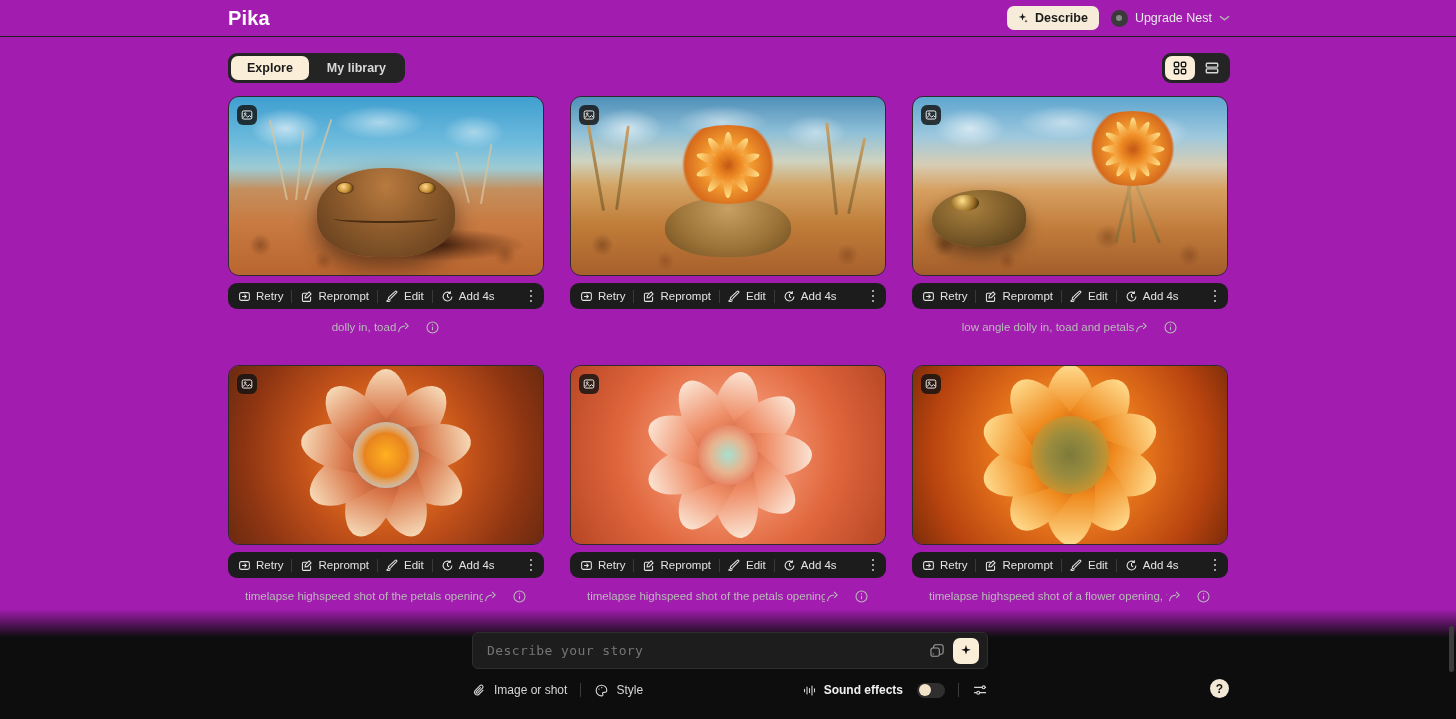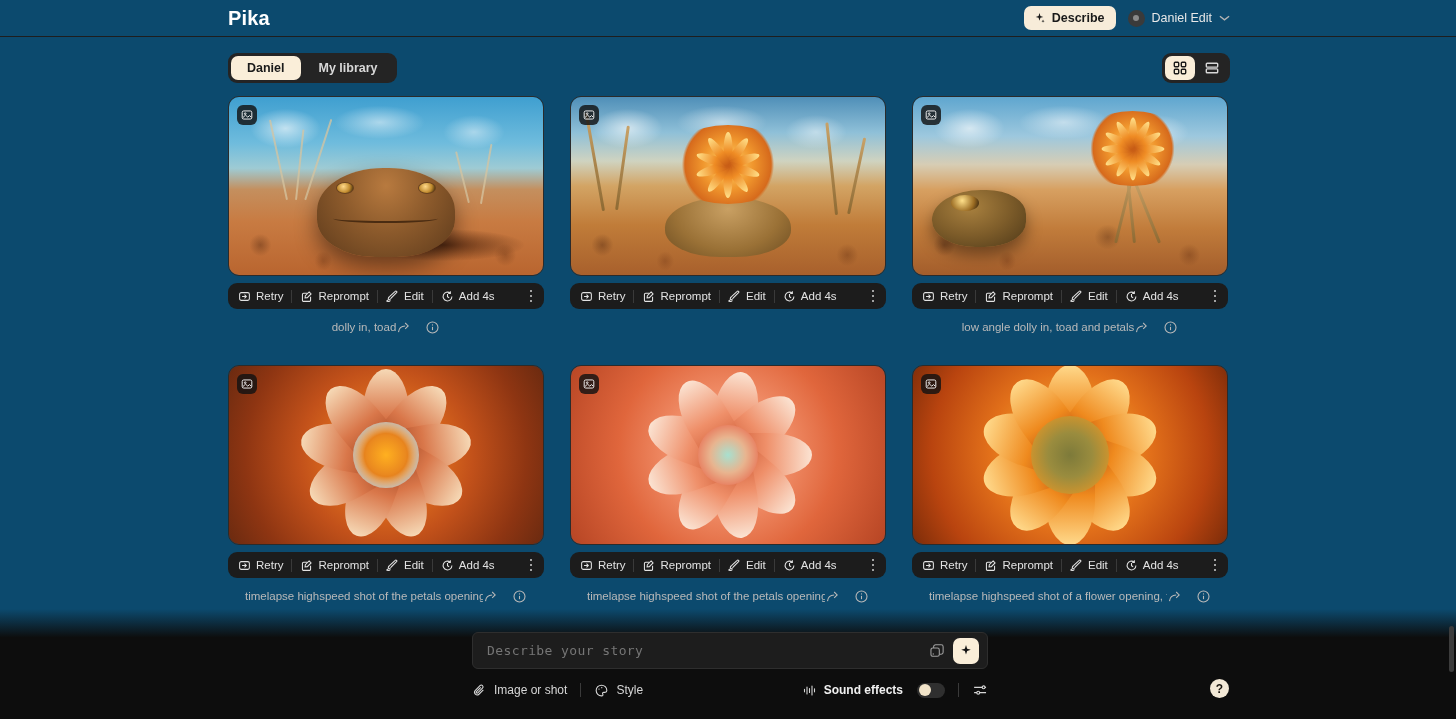--- a/index.html
+++ b/index.html
@@ -2,21 +2,21 @@
 <html><head>
 <meta charset="utf-8">
 <style>
   * { box-sizing: border-box; margin: 0; padding: 0; }
   html, body {
     width: 1456px; height: 719px;
     background: #0d0d0d;
     font-family: "Liberation Sans", sans-serif;
     overflow: hidden;
   }
-  .app { position: relative; width: 1456px; height: 719px; background: #0c4a6e; }
+  .app { position: relative; width: 1456px; height: 719px; background: #a21caf; }
 
   
   .header {
     position: absolute; left: 0; top: 0; width: 1456px; height: 36px;
   }
   .header-inner {
     position: absolute; left: 228px; top: 0; width: 1002px; height: 36px;
     display: flex; align-items: center; justify-content: space-between;
   }
   .logo {
@@ -264,35 +264,35 @@
               <path d="M12 2l1.7 5.3L19 9l-5.3 1.7L12 16l-1.7-5.3L5 9l5.3-1.7z"></path>
               <path d="M18.5 14l.8 2.3 2.2.7-2.2.7-.8 2.3-.8-2.3-2.2-.7 2.2-.7z"></path>
             </svg>
           </span>
           <span>Describe</span>
         </div>
         <div class="account">
           <span class="avatar">
               <span class="avatar-dot"></span>
             </span>
-          <span class="account-name">Daniel Edit</span>
+          <span class="account-name">Upgrade Nest</span>
           <span class="chev">
             <svg width="11" height="8" viewBox="0 0 12 8" fill="none" stroke="#b4b4b4" stroke-width="1.5">
                 <path d="M1 2l5 4 5-4"></path>
               </svg>
           </span>
         </div>
       </div>
     </div>
     <div class="header-rule"></div>
   </div>
 
   <div class="toolbar">
     <div class="tabs">
-      <div class="tab active">Daniel</div>
+      <div class="tab active">Explore</div>
       <div class="tab">My library</div>
     </div>
     <div class="viewtoggle">
       <div class="vbtn active">
         <svg width="14" height="14" viewBox="0 0 16 16" fill="none" stroke="#1a1a1a" stroke-width="1.6">
           <rect x="1.5" y="1.5" width="5" height="5" rx="1"></rect>
             <rect x="9.5" y="1.5" width="5" height="5" rx="1"></rect>
           <rect x="1.5" y="9.5" width="5" height="5" rx="1"></rect>
             <rect x="9.5" y="9.5" width="5" height="5" rx="1"></rect>
         </svg>

